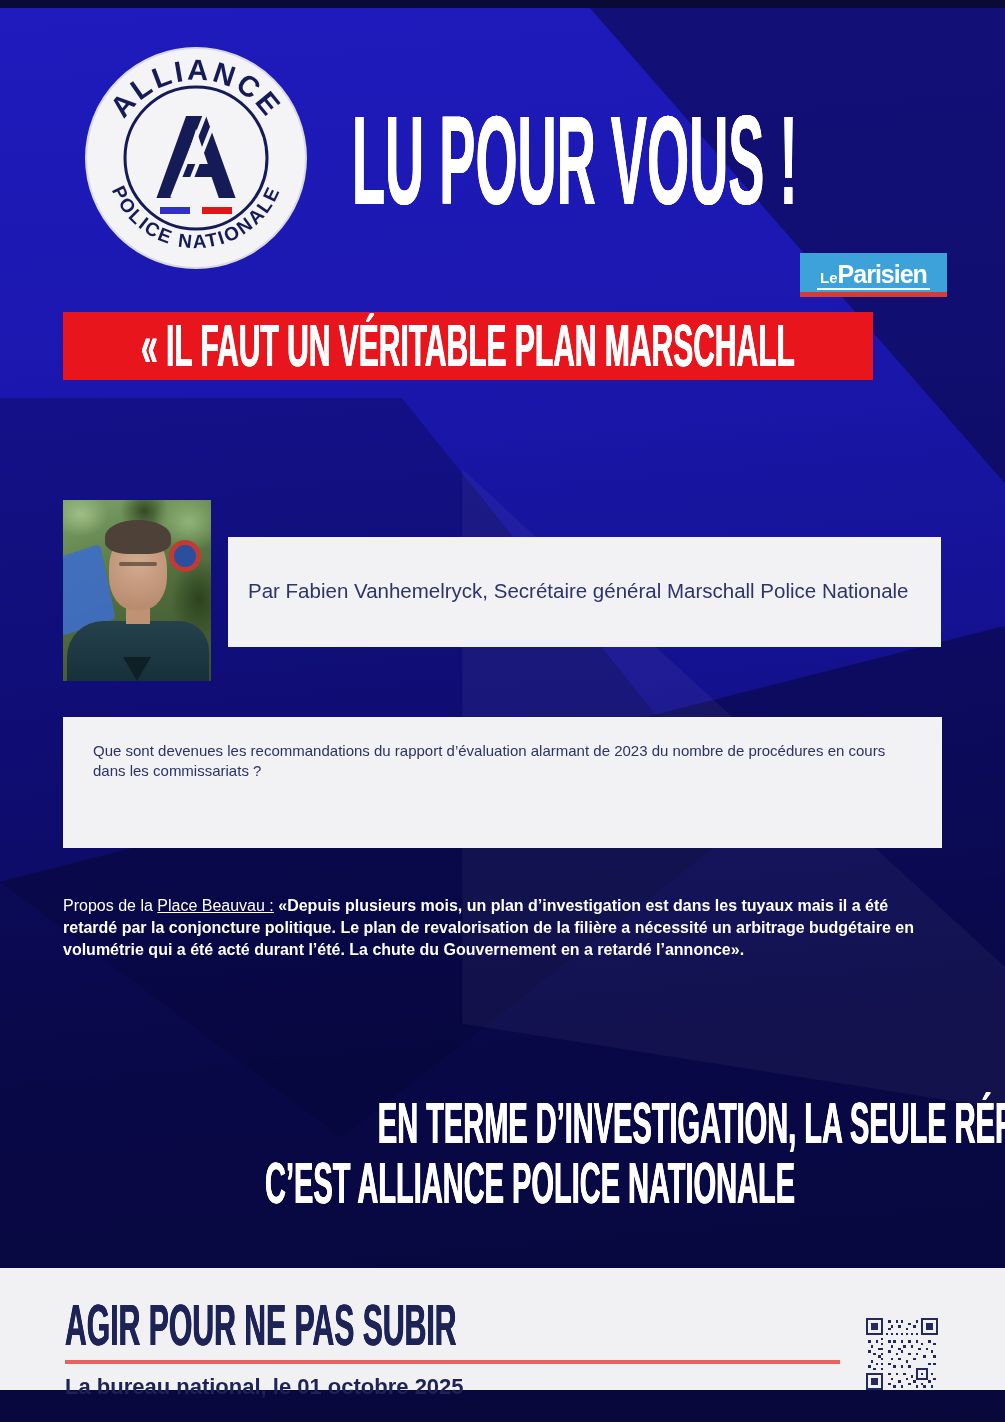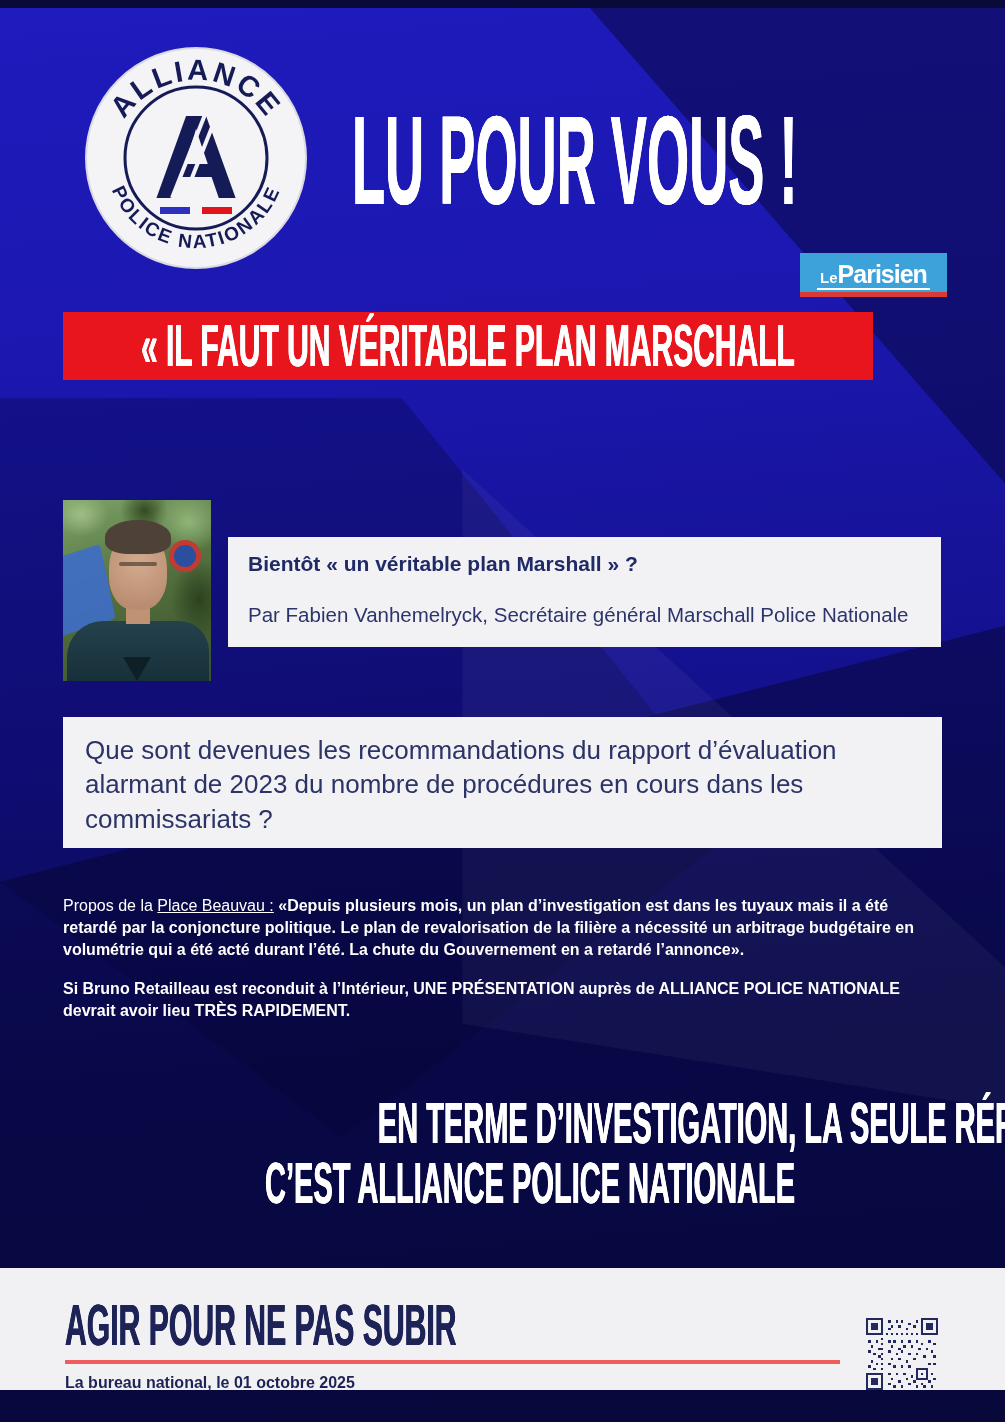--- a/index.html
+++ b/index.html
@@ -59,41 +59,41 @@
   .photo .hair{position:absolute;left:42px;top:20px;width:66px;height:34px;background:#4e4238;
                border-radius:50% 50% 34% 34%;}
   .photo .brow{position:absolute;left:56px;top:62px;width:38px;height:4px;background:rgba(70,55,45,.65);border-radius:2px;}
 
   
   .card{background:#f2f1f4;box-sizing:border-box;position:absolute;}
   .card1{left:228px;top:537px;width:713px;height:110px;padding:15px 20px;}
   .card1 .headline{margin:0;font-size:21px;font-weight:700;color:#1f2a66;}
   .card1 .byline{margin:27px 0 0 0;font-size:20.5px;color:#2c356b;}
   .card2{left:63px;top:717px;width:879px;height:131px;padding:12px 18px;}
-  .card2 p{margin:4px;font-size:26px;line-height:1.32;color:#2b3367;}
+  .card2 p{margin:12px;font-size:15px;line-height:1.32;color:#2b3367;}
   .card2 p + p{margin-top:19px;}
 
   
   .commentary{position:absolute;left:63px;top:895px;width:882px;color:#ffffff;font-size:16px;line-height:1.37;}
   .commentary p{margin:0;}
   .commentary p + p{margin-top:17px;font-weight:700;}
   .commentary .bold{font-weight:700;}
   .commentary .underlined{text-decoration:underline;}
 
   
   .slogan{position:absolute;left:0;top:1094px;width:1005px;text-align:center;color:#ffffff;}
   .slogan div{height:60px;}
   .slogan .cond{font-size:58px;transform:scaleX(.5);transform-origin:center;}
 
   
   .footer{position:absolute;left:0;top:1268px;width:1005px;height:122px;background:#f1f0f3;}
   .motto{position:absolute;left:65px;top:28px;color:#1d2356;}
   .motto .cond{font-size:58px;transform:scaleX(.52);transform-origin:left center;}
   .footer-line{position:absolute;left:65px;top:92px;width:775px;height:4px;background:#ee5e5e;}
-  .dateline{position:absolute;left:65px;top:106px;font-size:16px;font-weight:700;color:#1d2356;}
+  .dateline{position:absolute;left:65px;top:106px;font-size:22px;font-weight:700;color:#1d2356;}
   .qr{position:absolute;left:866px;top:50px;width:72px;height:72px;}
 </style>
 </head>
 <body>
 
 <div class="poster">
   <div class="bg-layer bg-wedge-topright"></div>
   <div class="bg-layer bg-wedge-mid"></div>
   <div class="bg-layer bg-wedge-bottom"></div>
   <div class="bg-layer bg-sheen"></div>
@@ -141,31 +141,29 @@
     <div class="sign"></div>
     <div class="shoulders"></div>
     <div class="collar"></div>
     <div class="neck"></div>
     <div class="face"></div>
     <div class="hair"></div>
     <div class="brow"></div>
   </div>
 
   <div class="card card1">
-    <p class="headline">Bientôt « un véritable plan Marshall » ?</p>
     <p class="byline">Par Fabien Vanhemelryck, Secrétaire général Marschall Police Nationale</p>
   </div>
 
   <div class="card card2">
     <p>Que sont devenues les recommandations du rapport d’évaluation alarmant de 2023 du nombre de procédures en cours dans les commissariats ?</p>
   </div>
 
   <div class="commentary">
     <p><span>Propos de la </span><span class="underlined">Place Beauvau :</span><span class="bold"> «Depuis plusieurs mois, un plan d’investigation est dans les tuyaux mais il a été retardé par la conjoncture politique. Le plan de revalorisation de la filière a nécessité un arbitrage budgétaire en volumétrie qui a été acté durant l’été. La chute du Gouvernement en a retardé l’annonce».</span></p>
-    <p>Si Bruno Retailleau est reconduit à l’Intérieur, UNE PRÉSENTATION auprès de ALLIANCE POLICE NATIONALE devrait avoir lieu TRÈS RAPIDEMENT.</p>
   </div>
 
   <div class="slogan">
     <div><span class="cond">EN TERME D’INVESTIGATION, LA SEULE RÉFÉRENCE</span></div>
     <div><span class="cond">C’EST ALLIANCE POLICE NATIONALE</span></div>
   </div>
 
   <div class="footer">
     <div class="motto">
       <span class="cond">AGIR POUR NE PAS SUBIR</span>

